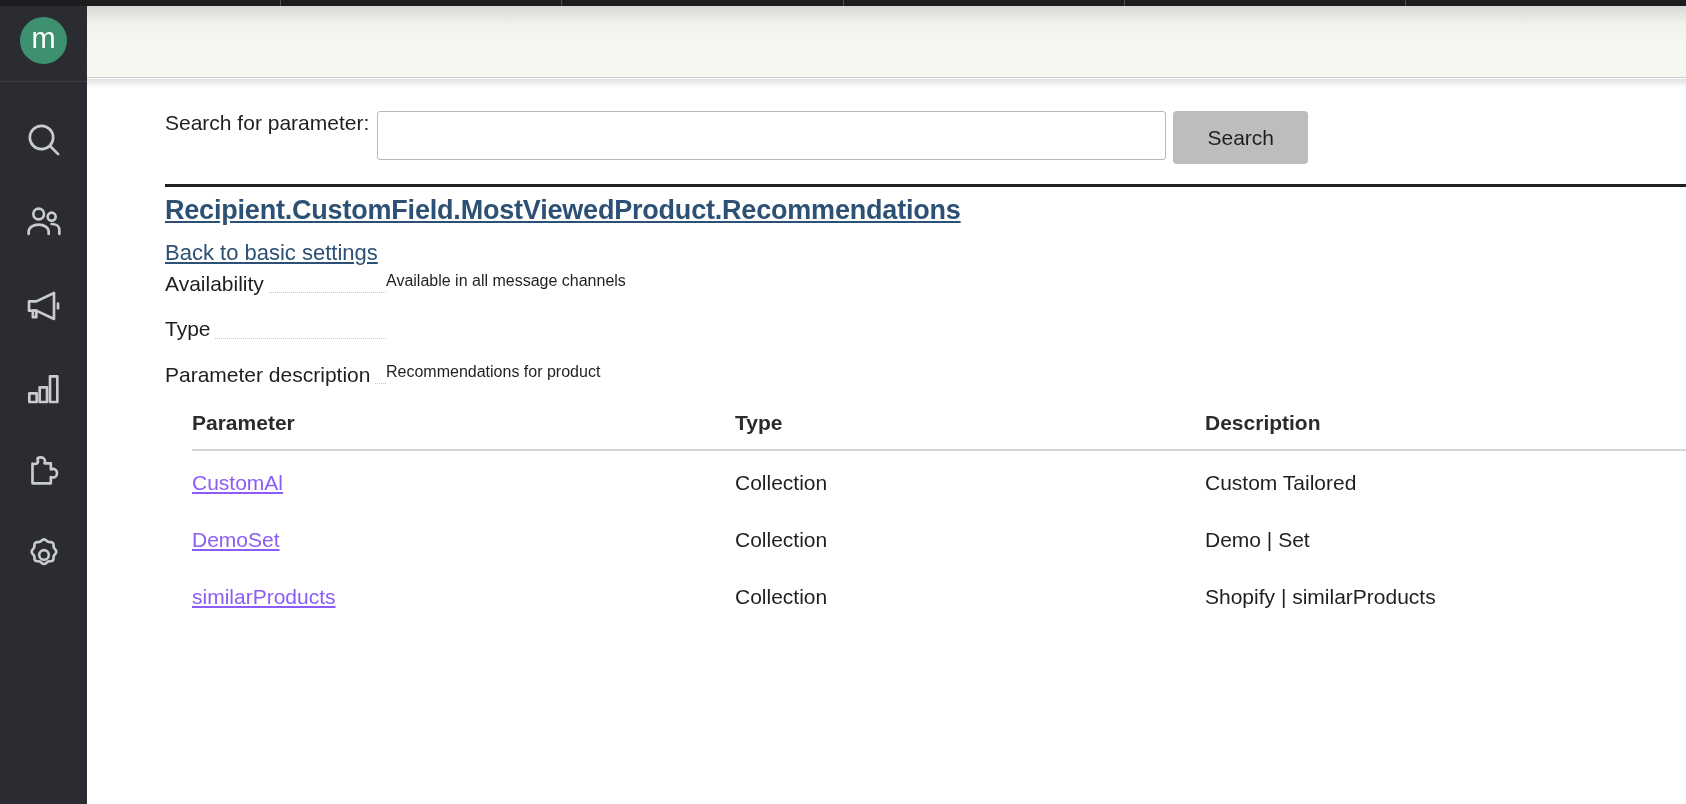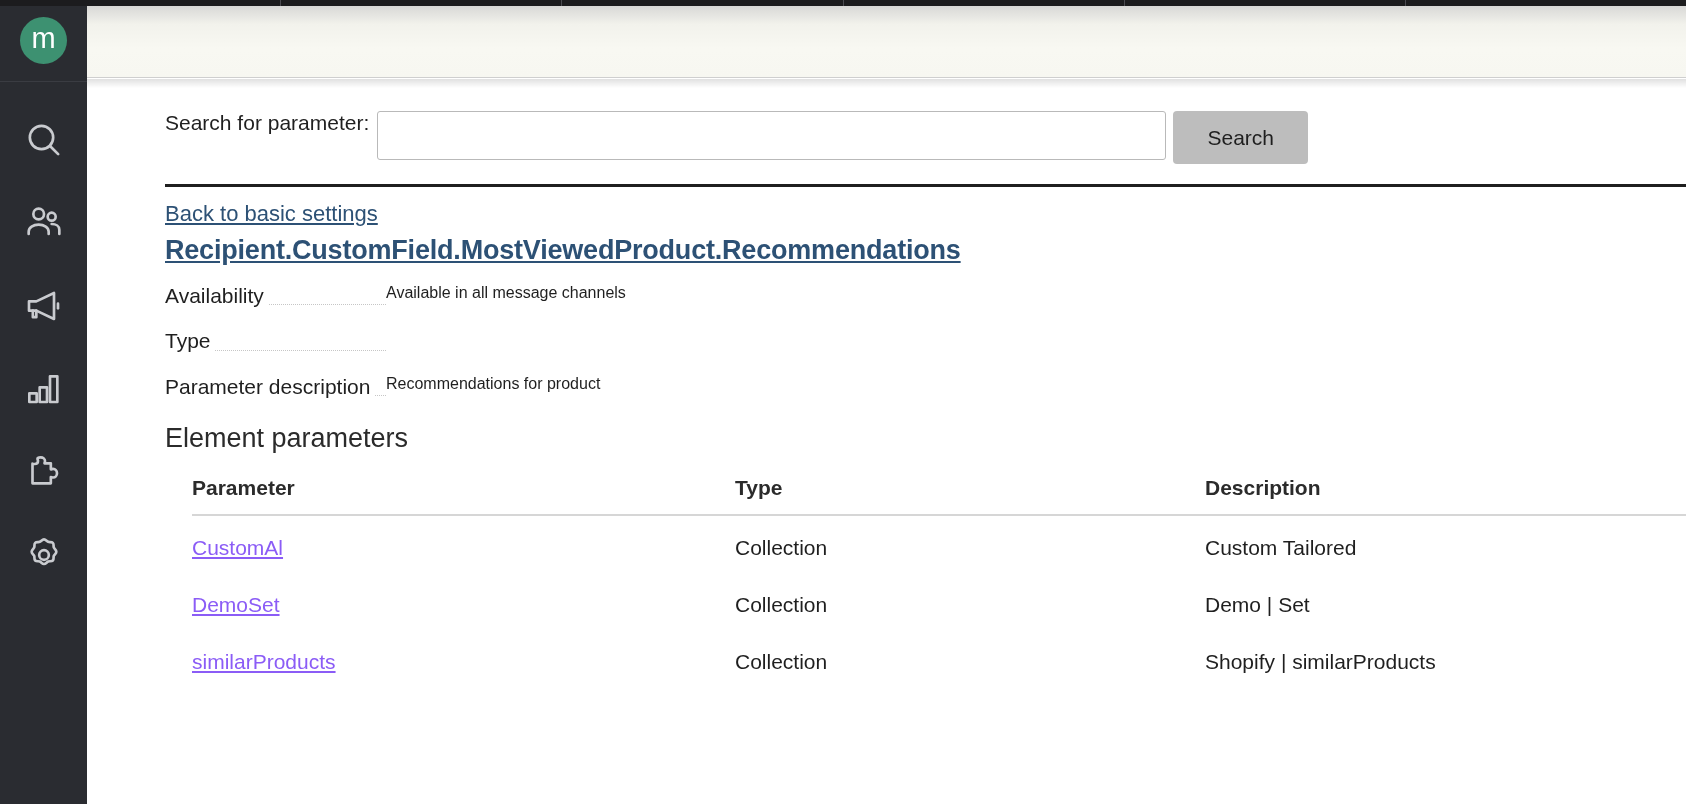--- a/index.html
+++ b/index.html
@@ -183,21 +183,21 @@
     font-size: 27px;
     font-weight: bold;
     color: #2d5175;
     text-decoration: underline;
     cursor: pointer;
     letter-spacing: -0.2px;
   }
 
   
   #meta-list {
-    margin-top: 16px;
+    margin-top: 4px;
   }
   .meta-row {
     display: flex;
     align-items: flex-start;
     margin-bottom: 17px;
   }
   .meta-label {
     width: 221px;
     flex: 0 0 221px;
     font-size: 21px;
@@ -356,22 +356,22 @@
     <div id="search-row">
       <label id="search-label">Search for parameter:</label>
       <input id="search-input" type="text" placeholder="" style="">
       <button id="search-button">Search</button>
     </div>
   </div>
 
   <div id="divider-rule"></div>
 
   <div class="inner">
+    <a id="param-title">Recipient.CustomField.MostViewedProduct.Recommendations</a>
     <a id="back-link">Back to basic settings</a>
-    <a id="param-title">Recipient.CustomField.MostViewedProduct.Recommendations</a>
 
     <div id="meta-list">
 
       <div class="meta-row">
         <div class="meta-label">
           <span class="leader"></span>
           <span class="leader-text">Availability</span>
         </div>
         <div class="meta-value">Available in all message channels</div>
       </div>
@@ -386,21 +386,20 @@
       <div class="meta-row">
         <div class="meta-label">
           <span class="leader"></span>
           <span class="leader-text">Parameter description</span>
         </div>
         <div class="meta-value">Recommendations for product</div>
       </div>
 
     </div>
 
-    <h2 id="section-heading">Element parameters</h2>
 
     <table id="params-table">
       <colgroup>
         <col class="c-param">
         <col class="c-type">
         <col class="c-desc">
       </colgroup>
       <thead>
         <tr>
           <th>Parameter</th>

